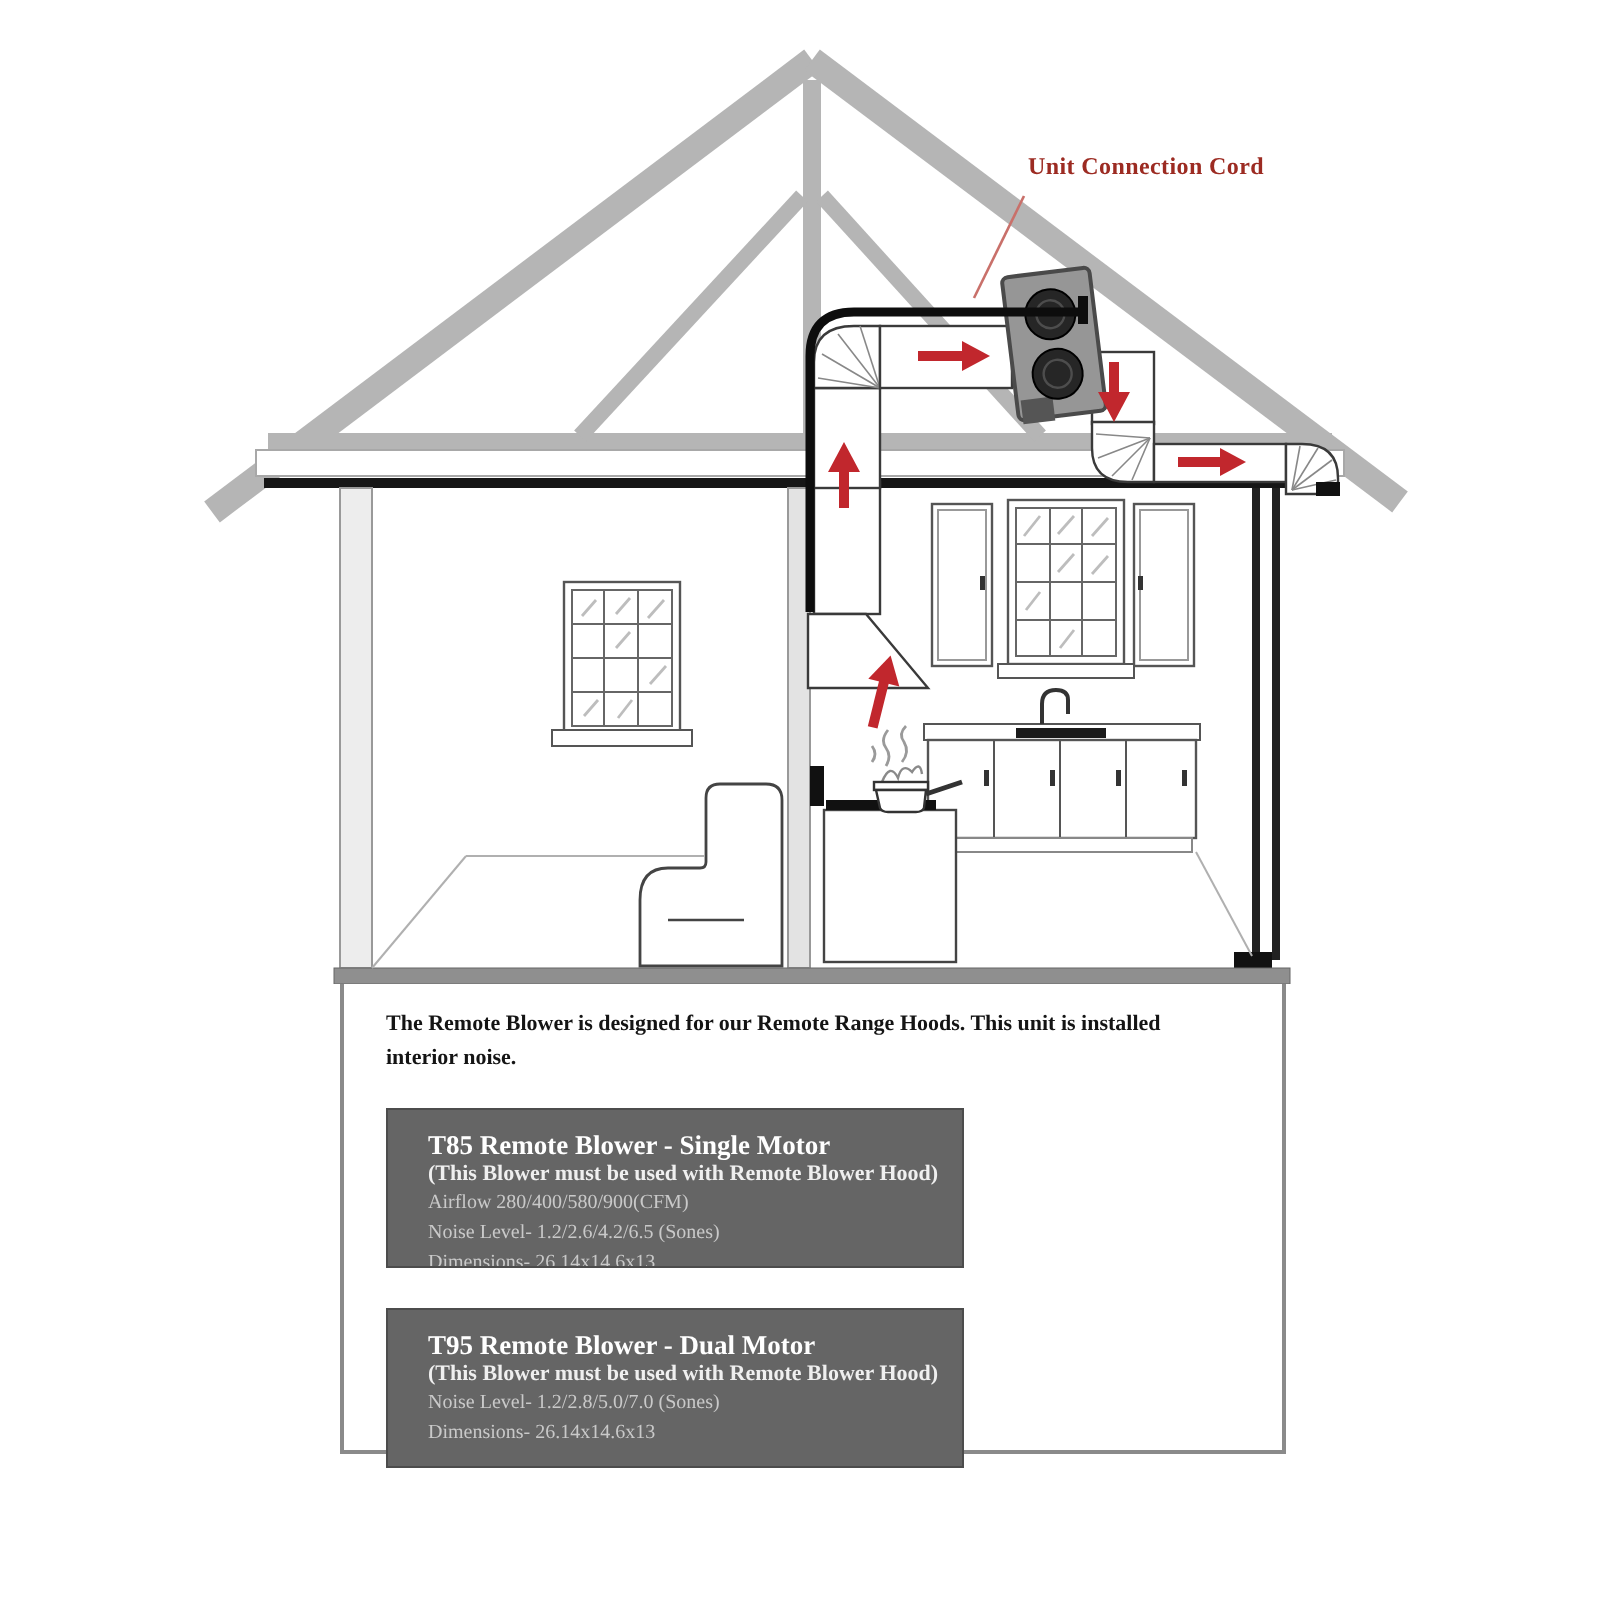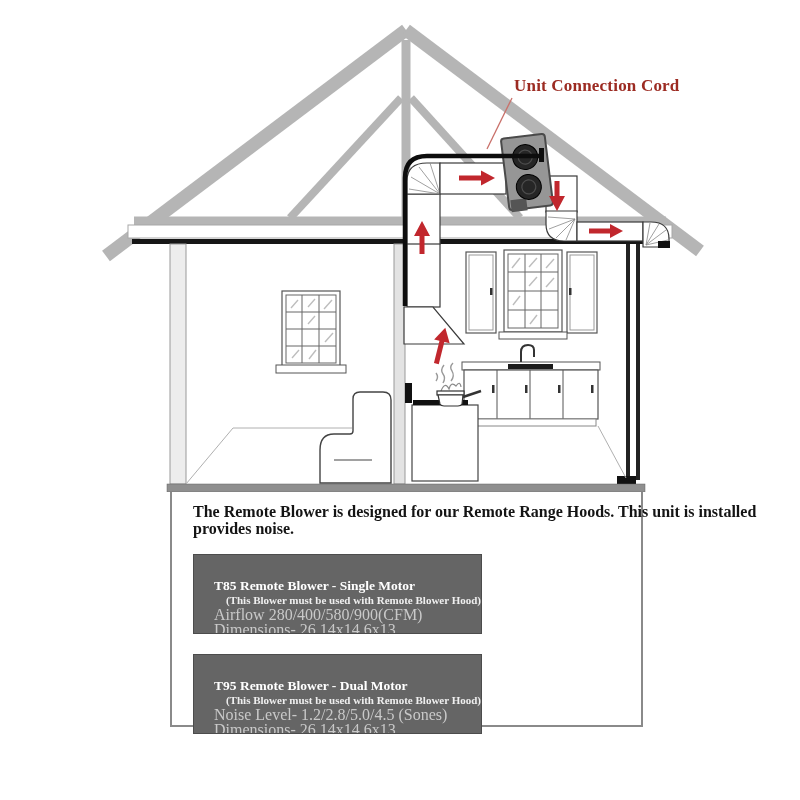--- a/index.html
+++ b/index.html
@@ -1,31 +1,31 @@
 <!DOCTYPE html>
 <html><head>
 <meta charset="utf-8">
 <style>
   html,body{margin:0;padding:0;background:#fff;}
   #stage{position:relative;width:800px;height:800px;background:#fff;overflow:hidden;
          font-family:"Liberation Serif","DejaVu Serif",serif;}
   #house-svg{position:absolute;left:0;top:0;}
   .cord-label{position:absolute;left:514px;top:76px;white-space:nowrap;
-      font-weight:bold;font-size:17px;letter-spacing:.2px;color:#9c2b22;}
+      font-weight:bold;font-size:12px;letter-spacing:.2px;color:#9c2b22;}
   .info-panel{position:absolute;left:170px;top:492px;width:473px;height:235px;
       background:#fff;border:2px solid #8a8a8a;border-top:none;box-sizing:border-box;}
-  .intro{margin:12px 0 0 21px;font-weight:bold;font-size:16px;line-height:16.5px;color:#141414;}
+  .intro{margin:12px 0 0 21px;font-weight:bold;font-size:11px;line-height:16.5px;color:#141414;}
   .intro div{white-space:nowrap;}
   .spec-box{position:absolute;left:21px;width:289px;height:80px;background:#656565;
-      border:1px solid #4c4c4c;box-sizing:border-box;padding:23px 0 0 20px;overflow:hidden;}
+      border:1px solid #4c4c4c;box-sizing:border-box;padding:10px 0 0 20px;overflow:hidden;}
   .spec-box.first{top:62px;}
   .spec-box.second{top:162px;}
   .spec-title{font-weight:bold;font-size:13.5px;color:#ffffff;line-height:16px;white-space:nowrap;}
-  .spec-note{font-weight:bold;font-size:11px;color:#efefef;line-height:13px;white-space:nowrap;text-align:right;}
-  .spec-line{font-size:16px;color:#c9c9c9;line-height:15px;white-space:nowrap;}
+  .spec-note{font-weight:bold;font-size:11px;color:#efefef;line-height:13px;white-space:nowrap;}
+  .spec-line{font-size:10px;color:#c9c9c9;line-height:15px;white-space:nowrap;}
 </style>
 </head>
 <body>
 
 <div id="stage">
 
 <svg id="house-svg" width="800" height="492" viewBox="0 0 800 492">
 
   <g stroke="#b5b5b5" fill="none">
     <line x1="106" y1="256" x2="406" y2="30" stroke-width="13"></line>
@@ -216,31 +216,32 @@
       <polygon points="431,341 447,341 439,327"></polygon>
     </g>
   </g>
 </svg>
 
 <div class="cord-label">Unit Connection Cord</div>
 
 <div class="info-panel">
   <div class="intro">
     <div>The Remote Blower is designed for our Remote Range Hoods.  This unit is installed</div>
-    <div>provides noise.</div>
+    <div>interior noise.</div>
   </div>
 
   <div class="spec-box first">
     <div class="spec-title">T85 Remote Blower - Single Motor</div>
     <div class="spec-note">(This Blower must be used with Remote Blower Hood)</div>
     <div class="spec-line">Airflow 280/400/580/900(CFM)</div>
+    <div class="spec-line">Noise Level- 1.2/2.6/4.2/6.5 (Sones)</div>
     <div class="spec-line">Dimensions- 26.14x14.6x13</div>
   </div>
 
   <div class="spec-box second">
     <div class="spec-title">T95 Remote Blower - Dual Motor</div>
     <div class="spec-note">(This Blower must be used with Remote Blower Hood)</div>
-    <div class="spec-line">Noise Level- 1.2/2.8/5.0/4.5 (Sones)</div>
+    <div class="spec-line">Noise Level- 1.2/2.8/5.0/7.0 (Sones)</div>
     <div class="spec-line">Dimensions- 26.14x14.6x13</div>
   </div>
 </div>
 
 </div>
 
 </body></html>

